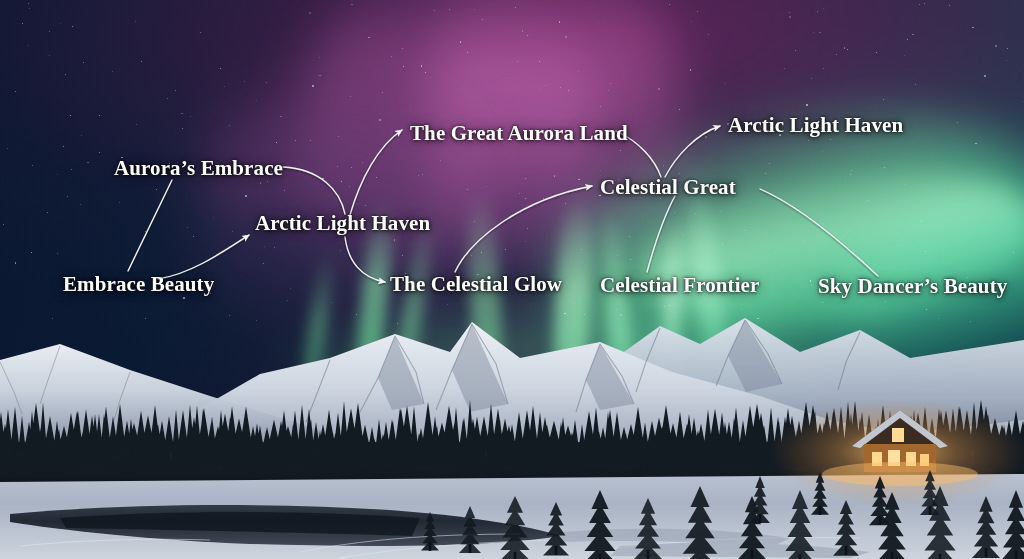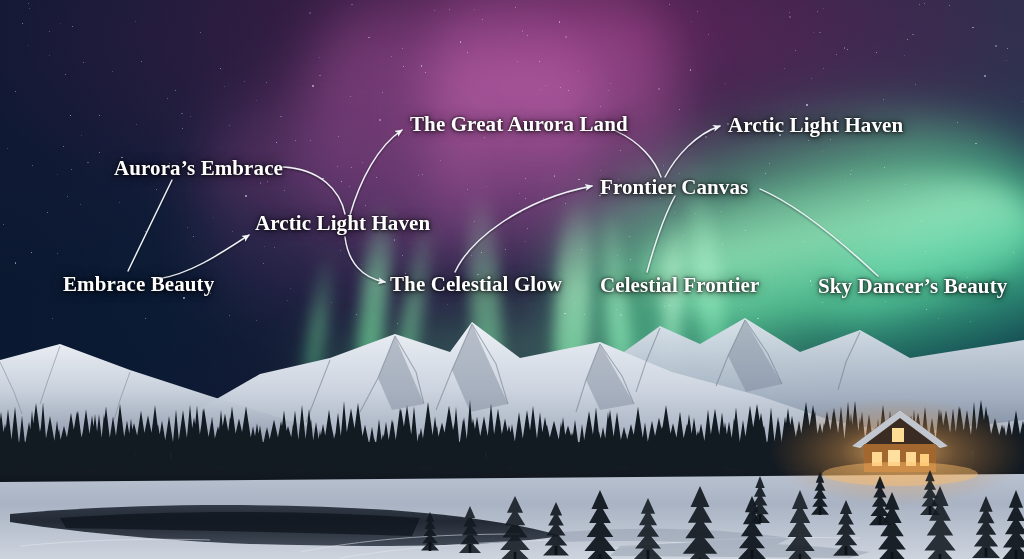--- a/index.html
+++ b/index.html
@@ -530,21 +530,21 @@
         <path d="M 665 177 C 676 156 696 134 720 126" marker-end="url(#arrowHead)"></path>
         <path d="M 647 272 C 655 243 665 214 675 196"></path>
         <path d="M 760 189 C 800 206 845 245 878 276"></path>
       </g>
   </svg>
 
   <div id="labels">
       <div class="node-label" style="left:63px;top:284px;">Embrace Beauty</div>
       <div class="node-label" style="left:114px;top:168px;">Aurora’s Embrace</div>
       <div class="node-label" style="left:255px;top:223px;">Arctic Light Haven</div>
-      <div class="node-label" style="left:410px;top:124px;">The Great Aurora Land</div>
+      <div class="node-label" style="left:410px;top:133px;">The Great Aurora Land</div>
       <div class="node-label" style="left:390px;top:284px;">The Celestial Glow</div>
-      <div class="node-label" style="left:600px;top:187px;">Frontier Canvas</div>
+      <div class="node-label" style="left:600px;top:187px;">Celestial Great</div>
       <div class="node-label" style="left:728px;top:125px;">Arctic Light Haven</div>
       <div class="node-label" style="left:600px;top:285px;">Celestial Frontier</div>
       <div class="node-label" style="left:818px;top:286px;">Sky Dancer’s Beauty</div>
     </div>
 
 </div>
 
 </body></html>

